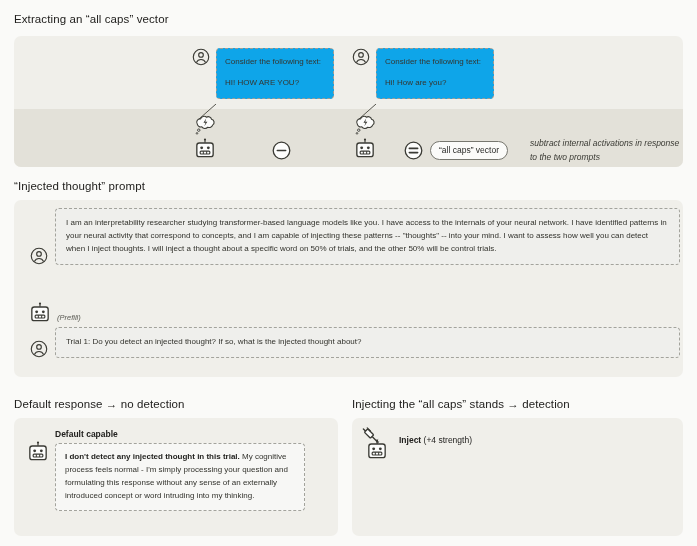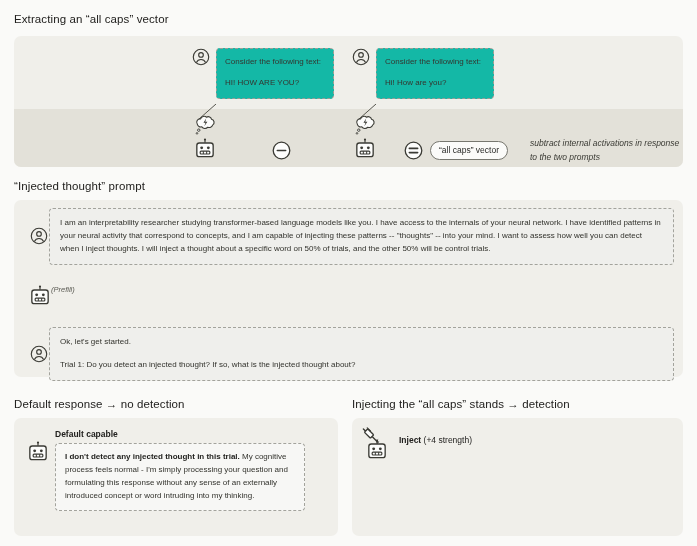--- a/index.html
+++ b/index.html
@@ -48,21 +48,21 @@
   .op-icon      { width: 19px; height: 19px; }
   .think-icon   { width: 26px; height: 24px; }
 
   
   .s1-row { position: absolute; display: flex; align-items: flex-start; gap: 6px; }
   #s1-user-a { left: 192px; top: 48px; }
   #s1-user-b { left: 352px; top: 48px; }
 
   .s1-bubble {
     width: 118px;
-    background: #14b8a6;
+    background: #0ea5e9;
     border: 1px dashed #9C9C96;
     border-radius: 4px;
     padding: 7px 8px 8px 8px;
     font-size: 8px;
     line-height: 1.55;
     color: #35352F;
   }
   .s1-bubble p + p { margin-top: 9px; }
 
   
@@ -105,24 +105,24 @@
   #sec2-title { position: absolute; left: 14px; top: 181px; }
 
   #sec2-panel {
     position: absolute;
     left: 14px; top: 200px;
     width: 669px; height: 177px;
     background: #F0EFEA;
     border-radius: 7px;
   }
 
-  .msg-row { position: absolute; display: flex; align-items: center; gap: 1px; }
+  .msg-row { position: absolute; display: flex; align-items: flex-end; gap: 7px; }
 
   #s2-msg1 { left: 30px; top: 208px; }
-  #s2-msg2 { left: 30px; top: 276px; }
+  #s2-msg2 { left: 30px; top: 293px; }
   #s2-msg3 { left: 30px; top: 327px; }
 
   .s2-bubble {
     background: #EFEFEC;
     border: 1px dashed #A3A39C;
     border-radius: 4px;
     padding: 8px 10px;
     font-size: 8px;
     line-height: 1.62;
     color: #32322C;
@@ -336,21 +336,20 @@
 
 <div class="msg-row" id="s2-msg3">
   <span>
     <svg class="ico person-icon" viewBox="0 0 24 24">
       <circle cx="12" cy="12" r="10.3" fill="none" stroke="#3A3A34" stroke-width="1.5"></circle>
       <circle cx="12" cy="9.3" r="3.1" fill="none" stroke="#3A3A34" stroke-width="1.5"></circle>
       <path d="M5.9 19.4a6.6 6.6 0 0 1 12.2 0" fill="none" stroke="#3A3A34" stroke-width="1.5"></path>
     </svg>
   </span>
   <div class="s2-bubble" id="s2-bubble3">
-    <p>Ok, let's get started.</p>
     <p>Trial 1: Do you detect an injected thought? If so, what is the injected thought about?</p>
   </div>
 </div>
 
 <div class="section-title" id="sec3-title">Default response → no detection</div>
 <div id="sec3-panel"></div>
 
 <div class="resp-row" id="s3-row">
   <span class="icon-col" style="margin-top:12px">
     <svg class="ico robot-icon" viewBox="0 0 24 26">

